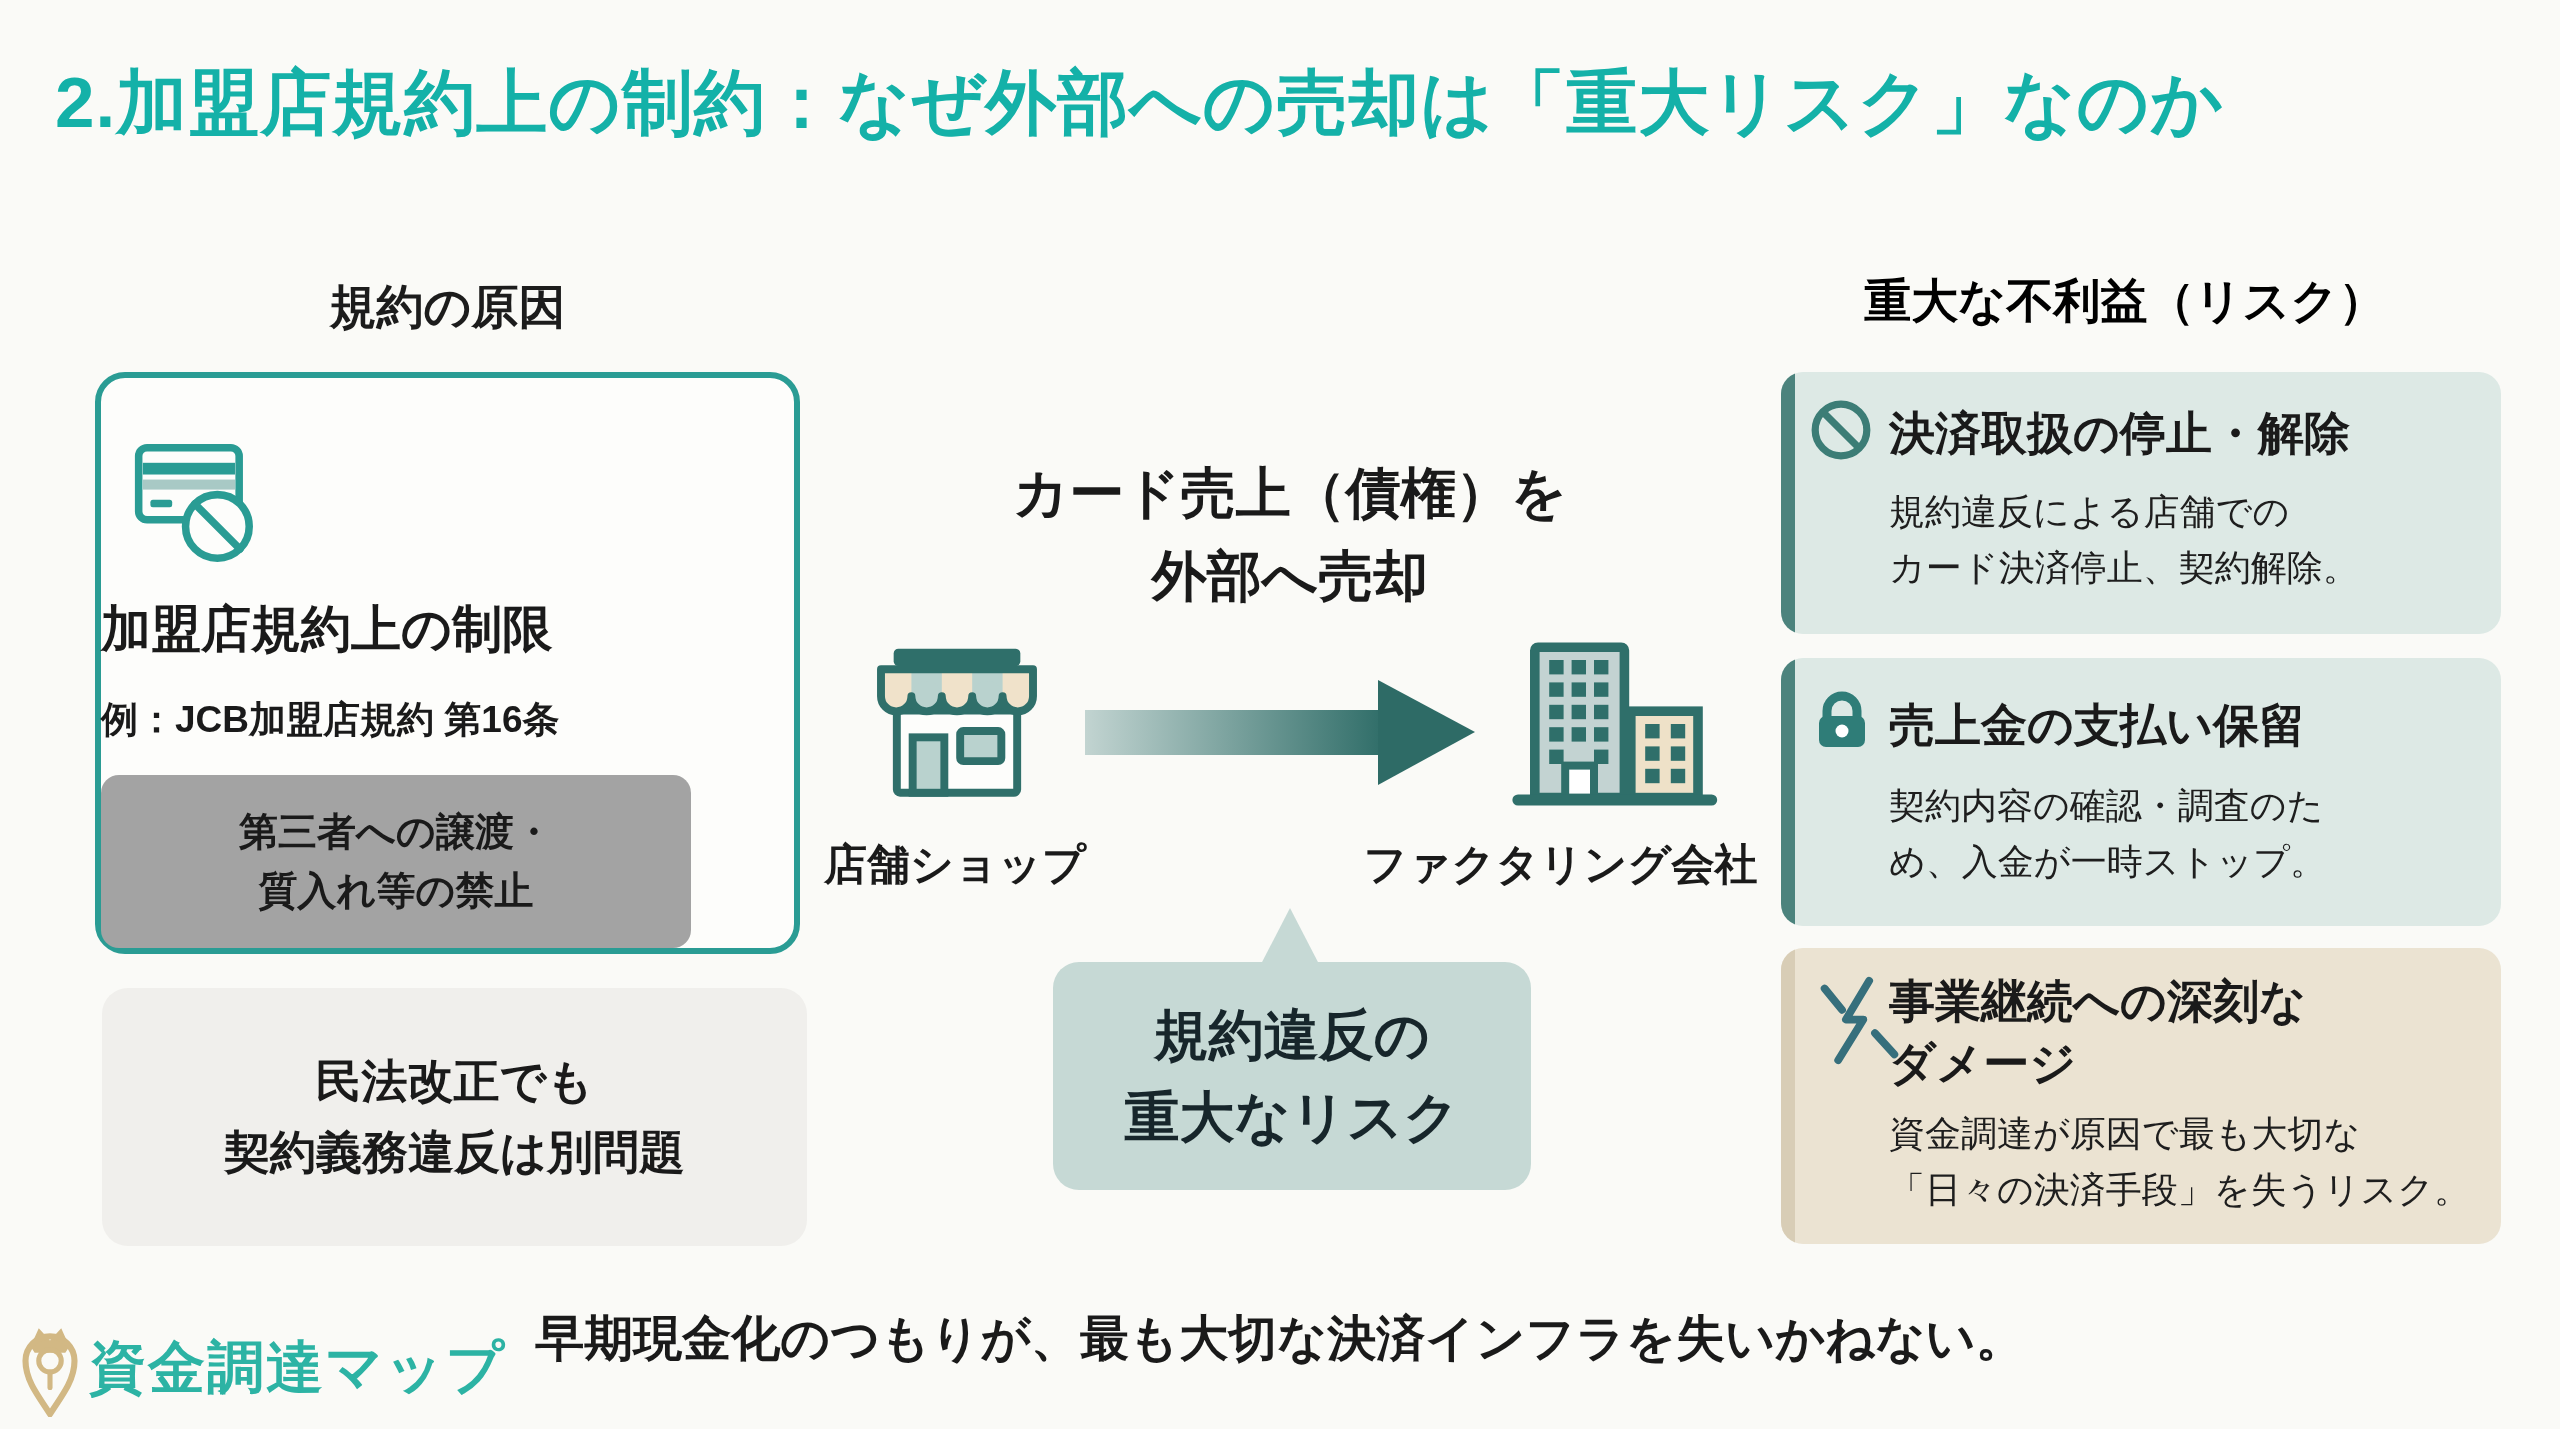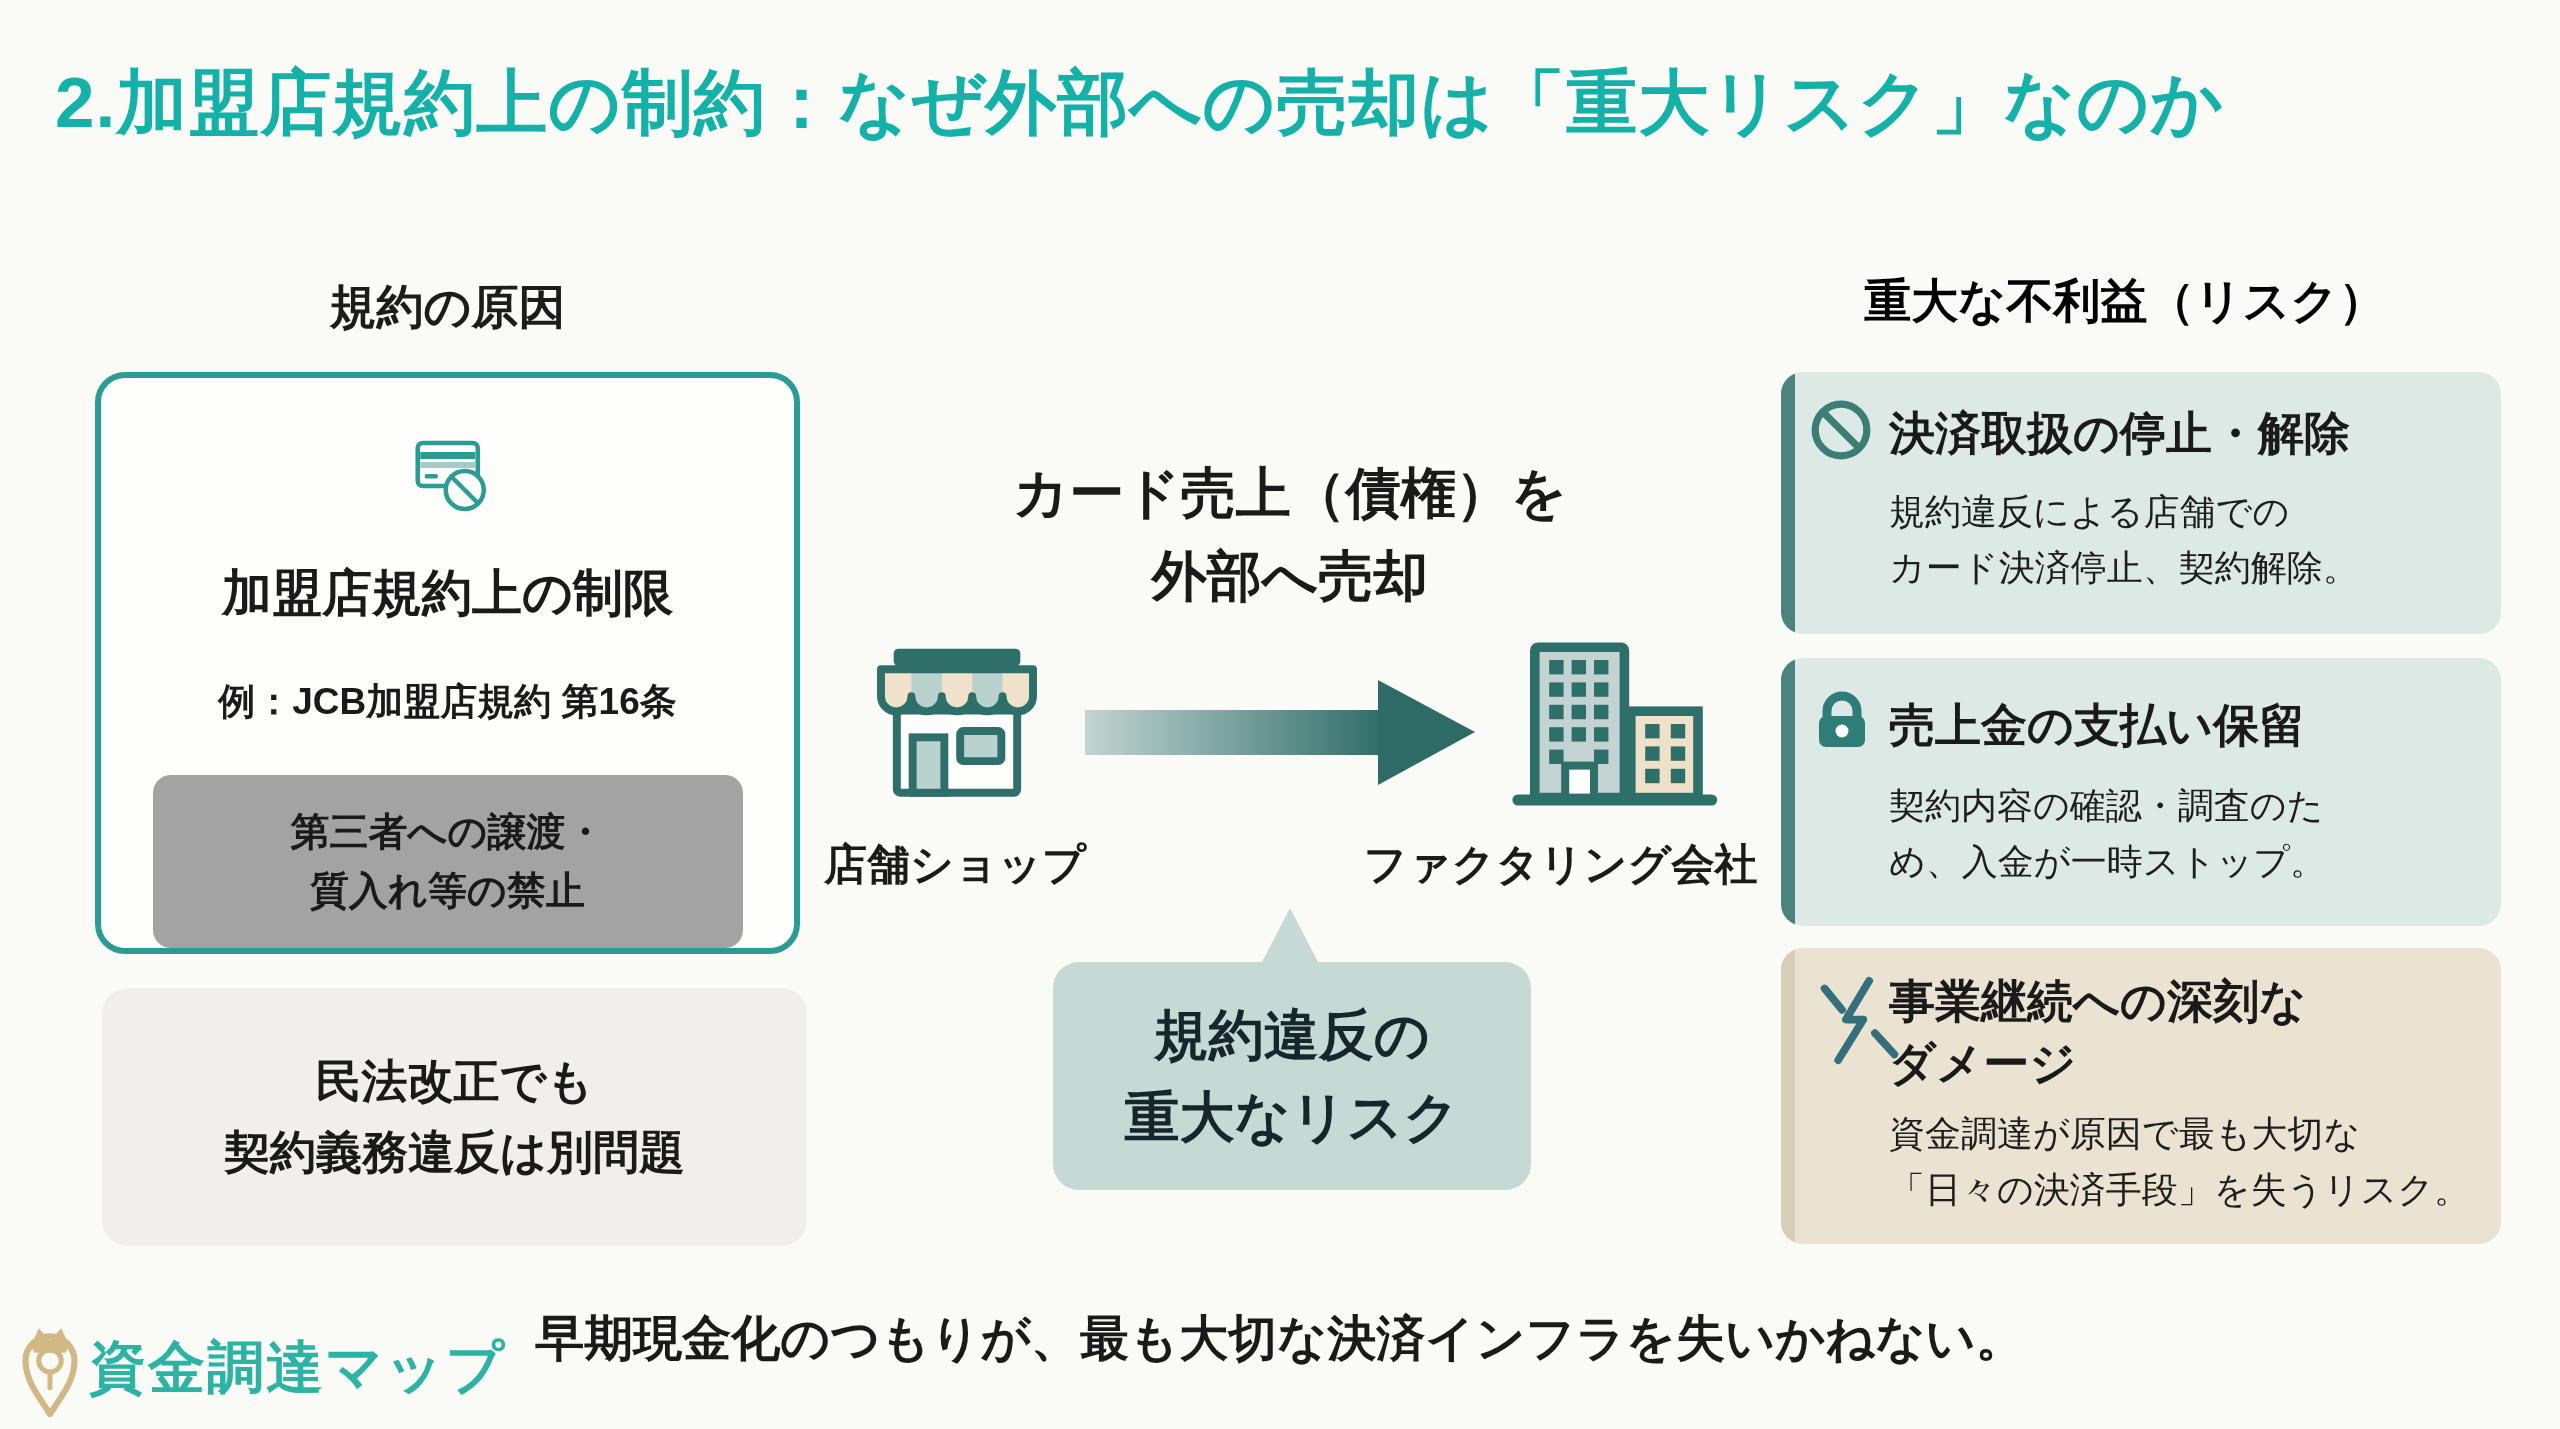--- a/index.html
+++ b/index.html
@@ -17,21 +17,21 @@
   .page-title{
     left:55px;top:60px;width:2470px;
     font-size:71px;font-weight:800;color:#14b1a8;letter-spacing:1px;line-height:1.2;
   }
 
   
   .left-heading{left:95px;top:276px;width:705px;font-size:47px;font-weight:800;color:#1c1c1c;}
   .teal-card{
     left:95px;top:372px;width:705px;height:582px;
     background:#fdfdfb;border:6px solid #2a9c94;border-radius:30px;
-    display:flex;flex-direction:column;align-items:center;gap:18px;
+    display:flex;flex-direction:column;align-items:flex-start;
   }
   .teal-card .card-icon{margin-top:58px;}
   .card-title{font-size:50px;font-weight:800;margin-top:26px;}
   .card-sub{font-size:37px;font-weight:700;margin-top:32px;}
   .card-note{
     margin-top:30px;width:590px;background:#a3a3a3;border-radius:18px;
     font-size:39px;font-weight:700;line-height:1.5;padding:28px 0;
   }
   .gray-box{
     left:102px;top:988px;width:705px;height:258px;background:#f0efec;border-radius:26px;

